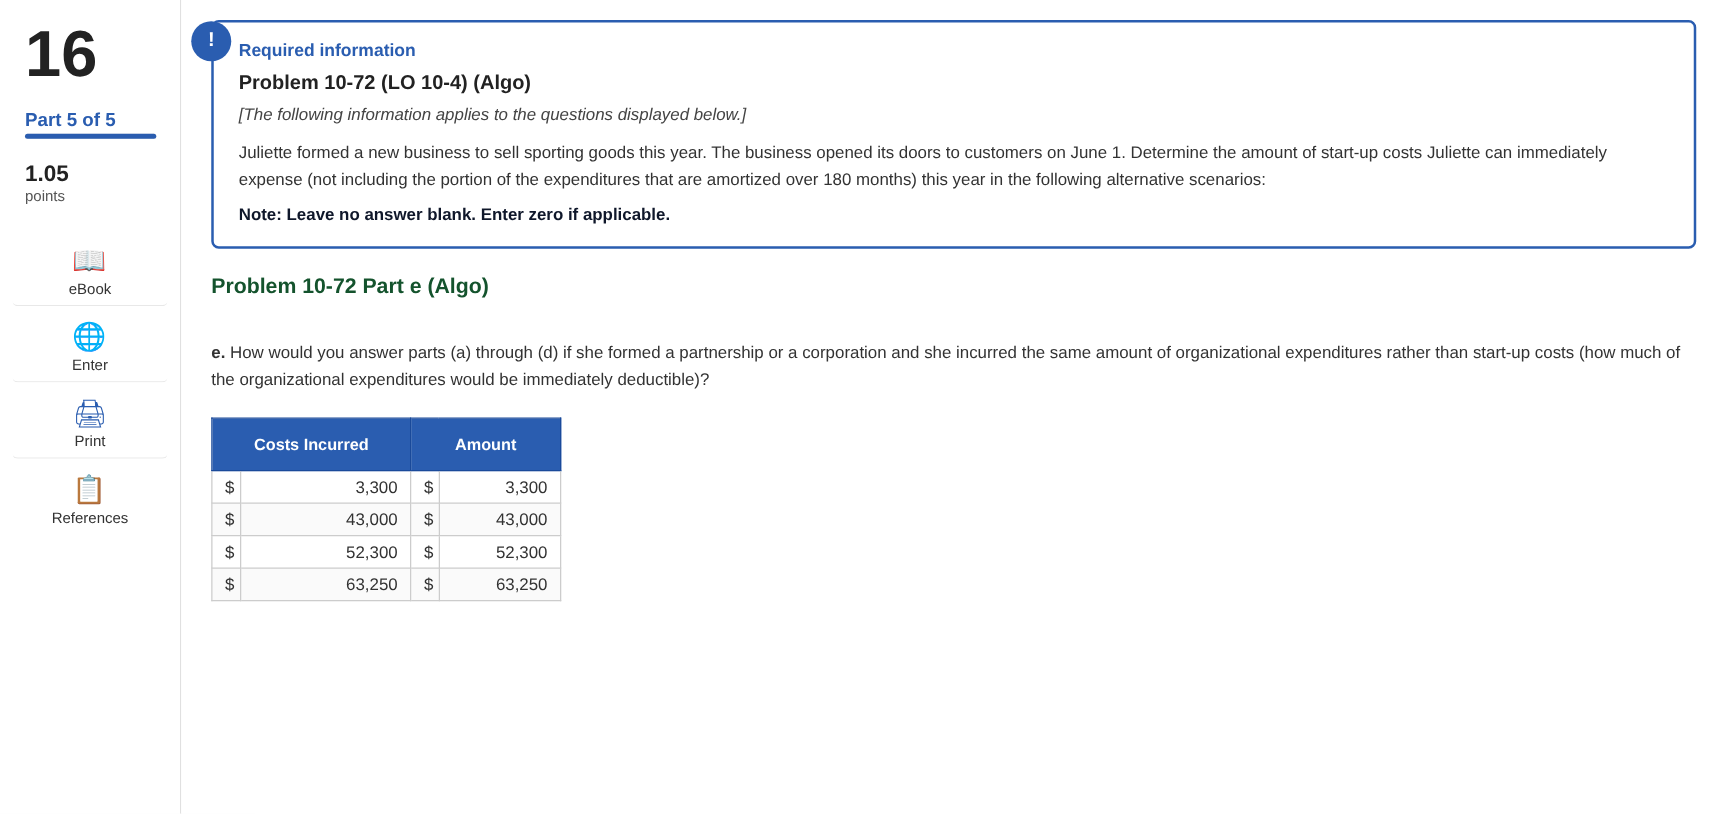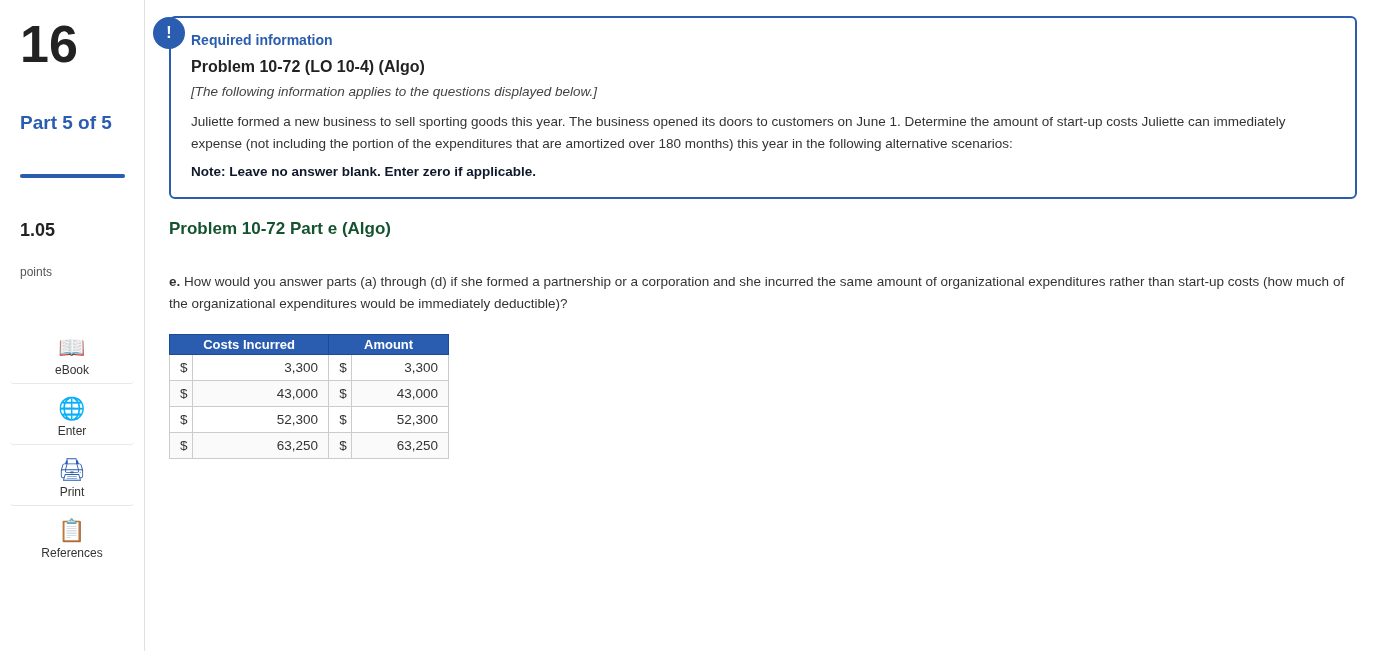--- a/index.html
+++ b/index.html
@@ -18,36 +18,35 @@
     
     .sidebar {
       width: 145px;
       min-width: 145px;
       background: #fff;
       border-right: 1px solid #e0e0e0;
       display: flex;
       flex-direction: column;
       align-items: center;
       padding: 18px 10px 20px 10px;
-      gap: 24px;
     }
     .question-number {
       font-size: 52px;
       font-weight: bold;
       color: #222;
       line-height: 1;
       margin-bottom: 18px;
       align-self: flex-start;
       padding-left: 10px;
     }
     .part-label {
       color: #2a5db0;
-      font-size: 19px;
-      font-weight: bold;
-      margin-bottom: 16px;
+      font-size: 15px;
+      font-weight: bold;
+      margin-bottom: 2px;
       align-self: flex-start;
       padding-left: 10px;
     }
     .part-progress-bar {
       width: 105px;
       height: 4px;
       background: #ddd;
       border-radius: 2px;
       margin-bottom: 18px;
       align-self: flex-start;
@@ -186,21 +185,21 @@
     
     .data-table {
       border-collapse: collapse;
       min-width: 280px;
     }
     .data-table th {
       background: #2a5db0;
       color: #fff;
       font-size: 13px;
       font-weight: bold;
-      padding: 2px 14px;
+      padding: 13px 14px;
       text-align: center;
       border: 1px solid #1a4a9a;
     }
     .data-table td {
       border: 1px solid #ccc;
       padding: 5px 10px;
       font-size: 13.5px;
       text-align: right;
       background: #fff;
     }

